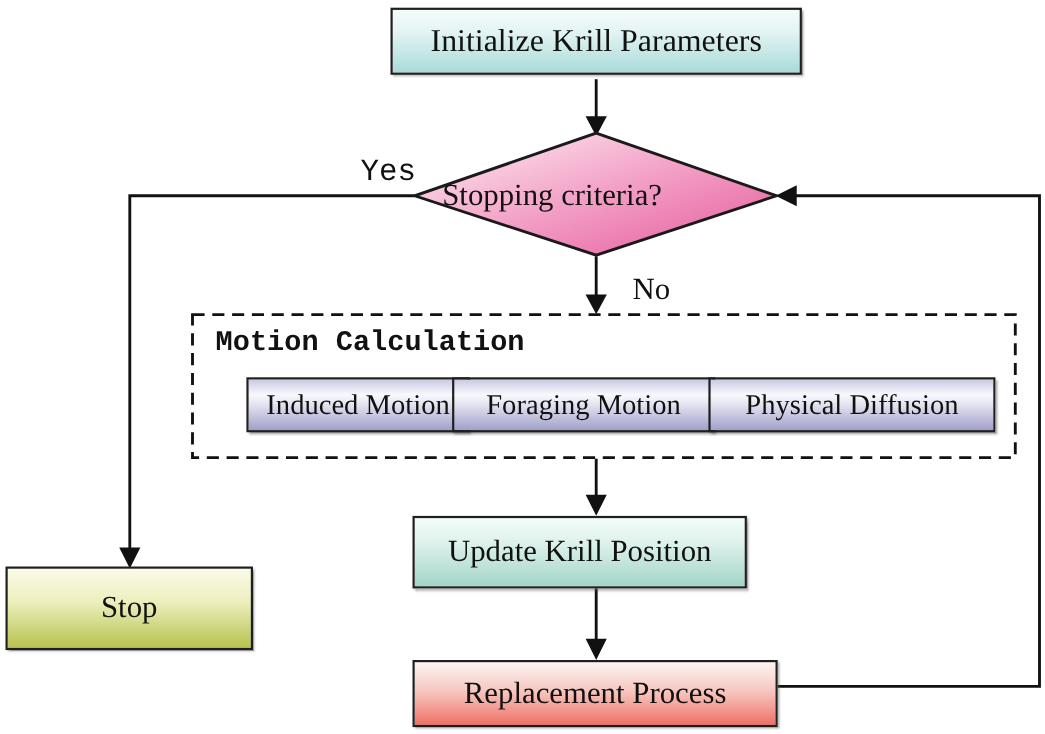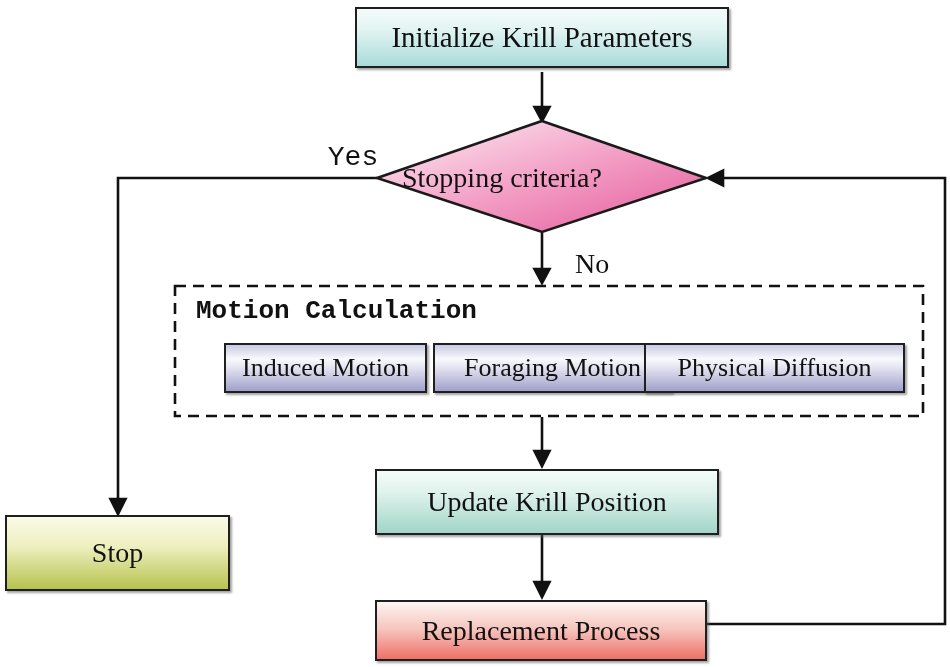--- a/index.html
+++ b/index.html
@@ -19,37 +19,37 @@
     box-shadow:2px 2px 2px rgba(90,90,90,.55);
     box-sizing:border-box;
     text-align:center;
     line-height:1.05;
   }
   .node-init{
     left:355px;top:7px;width:374px;height:61px;font-size:29px;
     background:linear-gradient(180deg,var(--teal-light) 0%,#e3f4f3 35%,var(--teal-dark) 100%);
   }
   .node-update{
-    left:375px;top:469px;width:344px;height:66px;font-size:28px;
+    left:375px;top:469px;width:304px;height:66px;font-size:28px;
     background:linear-gradient(180deg,var(--mint-light) 0%,#dff2ec 35%,var(--mint-dark) 100%);
   }
   .node-replace{
     left:375px;top:600px;width:332px;height:61px;font-size:28px;
     background:linear-gradient(180deg,var(--red-light) 0%,#f6c4bd 48%,var(--red-dark) 100%);
   }
   .node-stop{
     left:5px;top:515px;width:225px;height:76px;font-size:28px;
     background:linear-gradient(180deg,var(--olive-light) 0%,#eef0c0 40%,var(--olive-dark) 100%);
   }
   .node-motion{
     top:343px;height:50px;font-size:26px;
     background:linear-gradient(180deg,var(--lav-top) 0%,var(--lav-light) 30%,#e9e9f4 45%,var(--lav-dark) 100%);
   }
   .node-induced{left:197px;width:203px;margin-left:27px;}
-  .node-foraging{left:411px;width:239px;margin-left:22px;}
+  .node-foraging{left:411px;width:239px;}
   .node-physical{left:644px;width:261px;}
   .group-title{
     position:absolute;left:196px;top:296px;
     font-size:26px;font-weight:bold;font-family:Liberation Mono, monospace;
   }
   .decision-label{
     position:absolute;left:402px;top:159px;width:282px;height:38px;
     display:flex;align-items:center;
     font-size:28px;
   }

